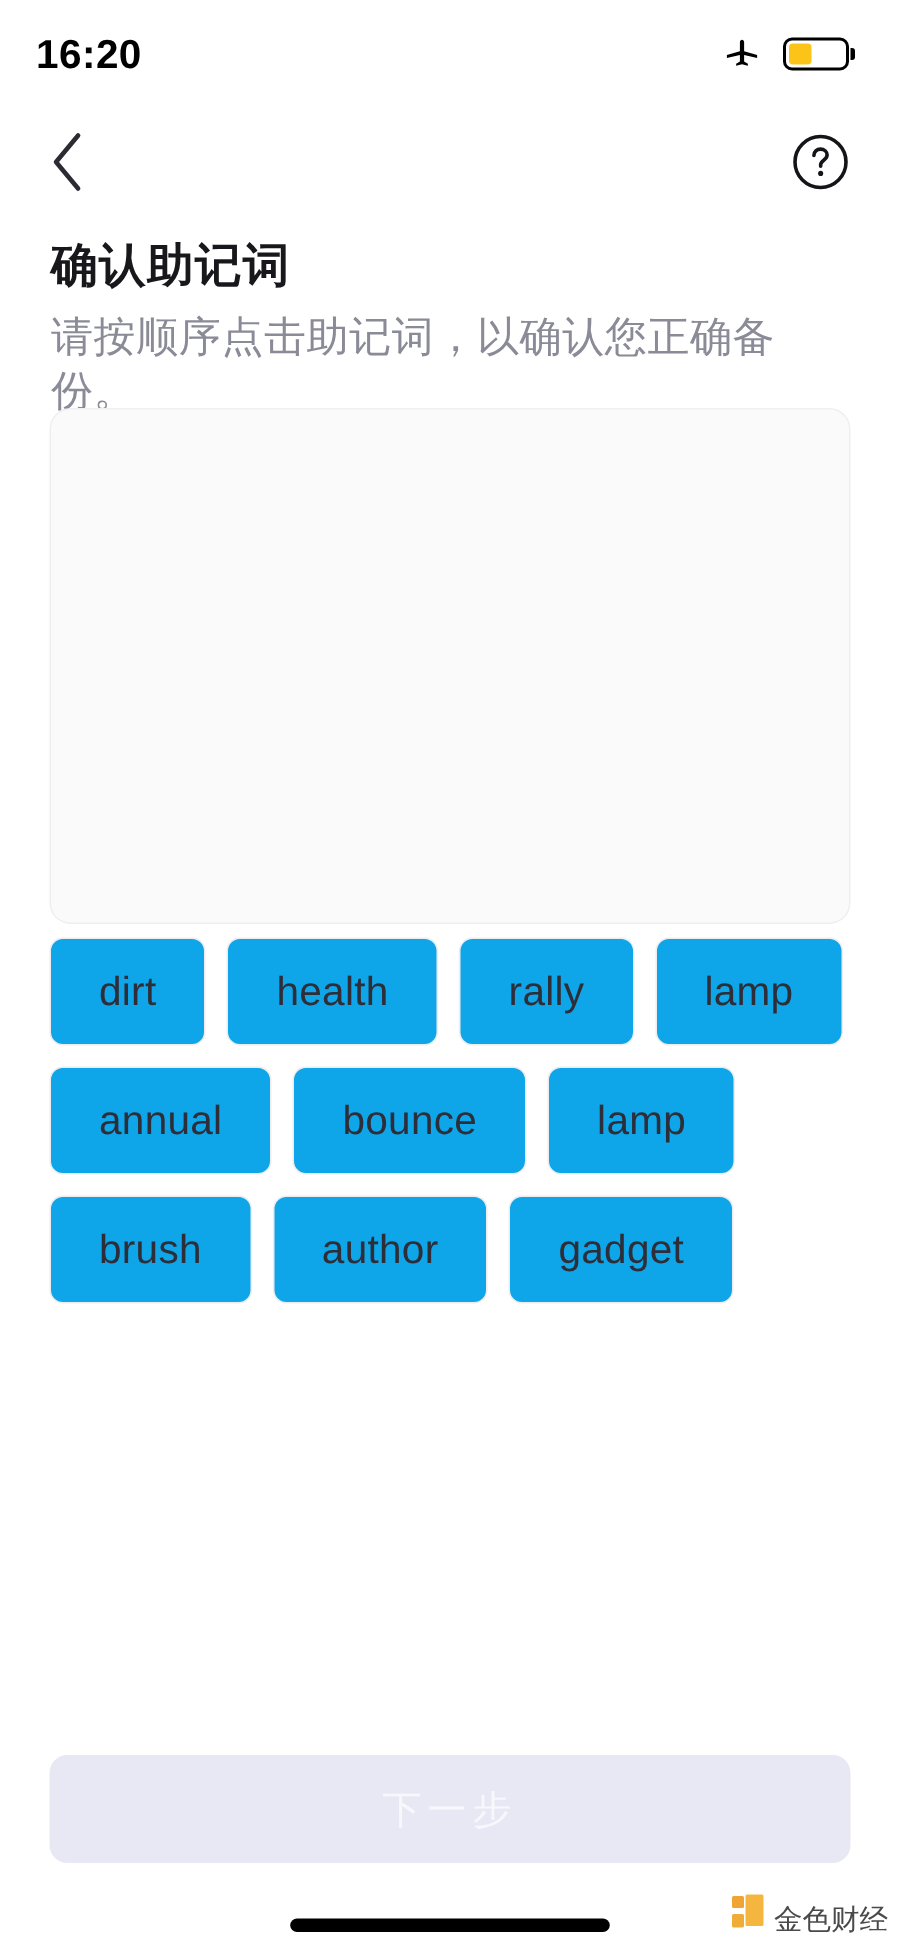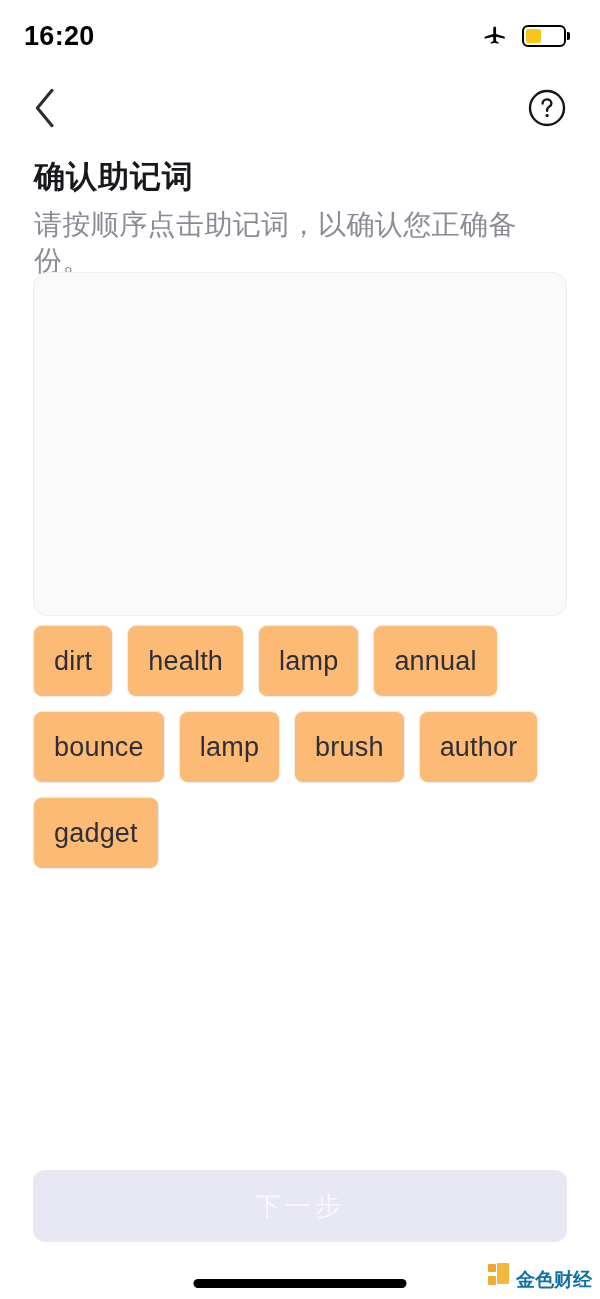--- a/index.html
+++ b/index.html
@@ -134,22 +134,22 @@
     top: 625px; left: 33px;
     width: 534px;
     display: flex;
     flex-wrap: wrap;
     gap: 14px 14px;
     align-content: flex-start;
   }
   .word-chip {
     height: 72px;
     min-width: 80px;
-    padding: 0 20px;
-    background: #fdba74;
+    padding: 0 32px;
+    background: #0ea5e9;
     border: 1px solid #ededf0;
     border-radius: 9px;
     display: flex;
     align-items: center;
     justify-content: center;
     font-size: 27px;
     color: #2e2e38;
     letter-spacing: 0.2px;
     cursor: pointer;
     box-shadow: 0 0 0 0.5px rgba(0,0,0,0.01);
@@ -215,22 +215,22 @@
   }
   .wm-sq-c {
     position: absolute;
     left: 0; bottom: 0;
     width: 8px; height: 9px;
     background: #efa82d;
     border-radius: 1px;
   }
   .wm-text {
     font-size: 19px;
-    font-weight: bold;
-    color: #0369a1;
+    font-weight: normal;
+    color: #404040;
     letter-spacing: 0px;
     margin-top: 12px;
   }
 </style>
 </head>
 <body>
 
 <div class="phone">
 
   <div class="status-bar">
@@ -265,20 +265,21 @@
   <div class="heading">
     <div class="page-title">确认助记词</div>
     <div class="page-subtitle">请按顺序点击助记词，以确认您正确备份。</div>
   </div>
 
   <div class="drop-area"></div>
 
   <div class="word-bank">
       <div class="word-chip">dirt</div>
       <div class="word-chip">health</div>
+      <div class="word-chip">rally</div>
       <div class="word-chip">lamp</div>
       <div class="word-chip">annual</div>
       <div class="word-chip">bounce</div>
       <div class="word-chip">lamp</div>
       <div class="word-chip">brush</div>
       <div class="word-chip">author</div>
       <div class="word-chip">gadget</div>
     </div>
 
   <button class="next-button" disabled="">下一步</button>

